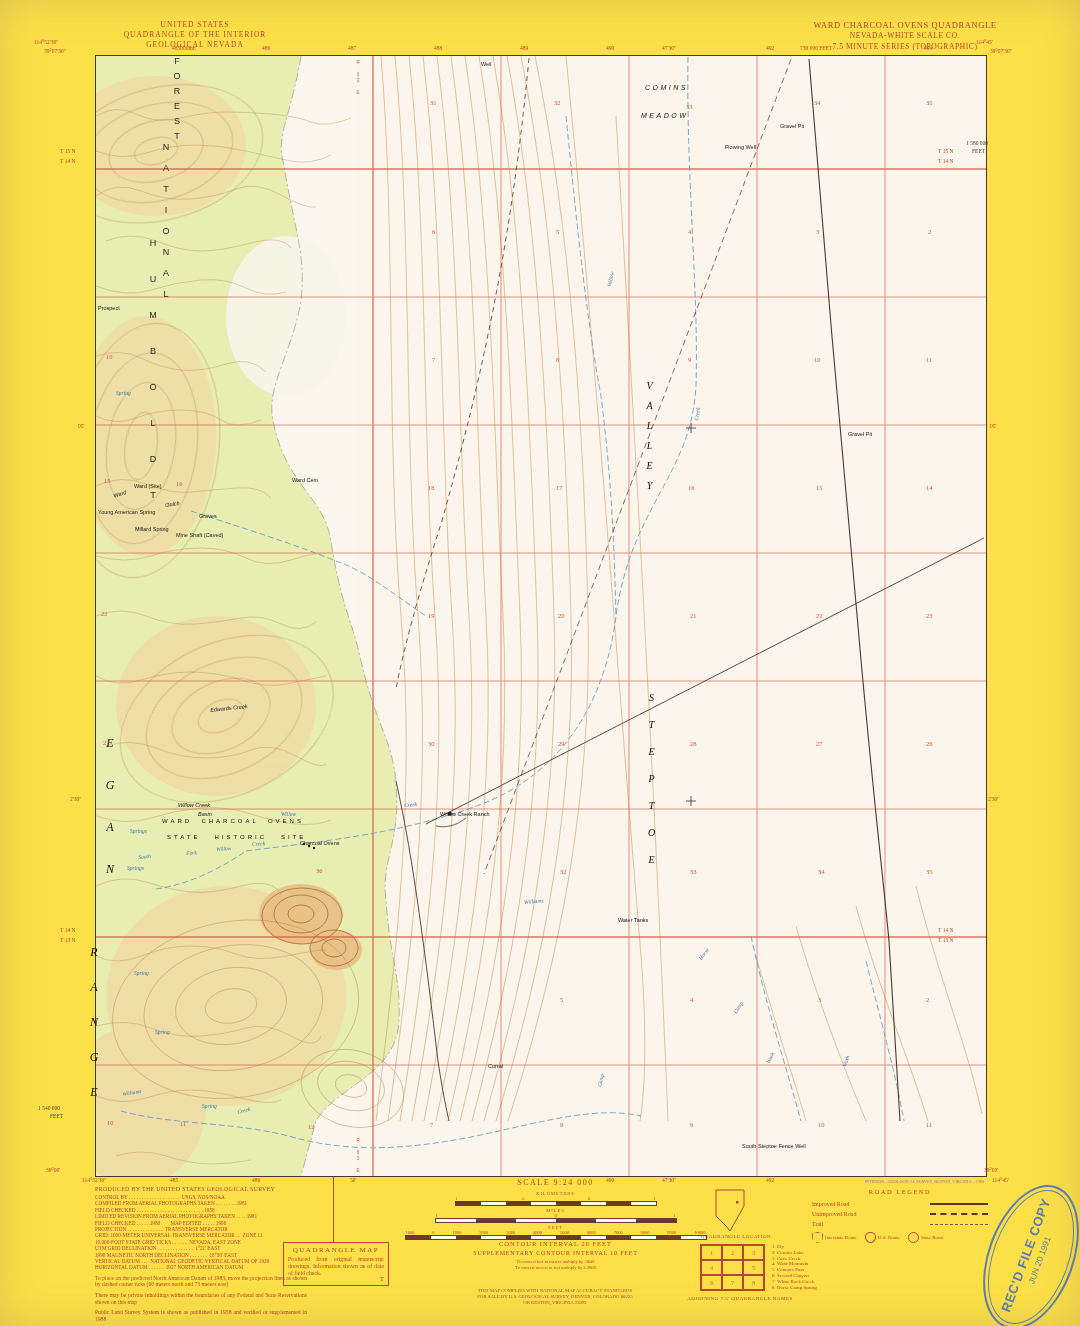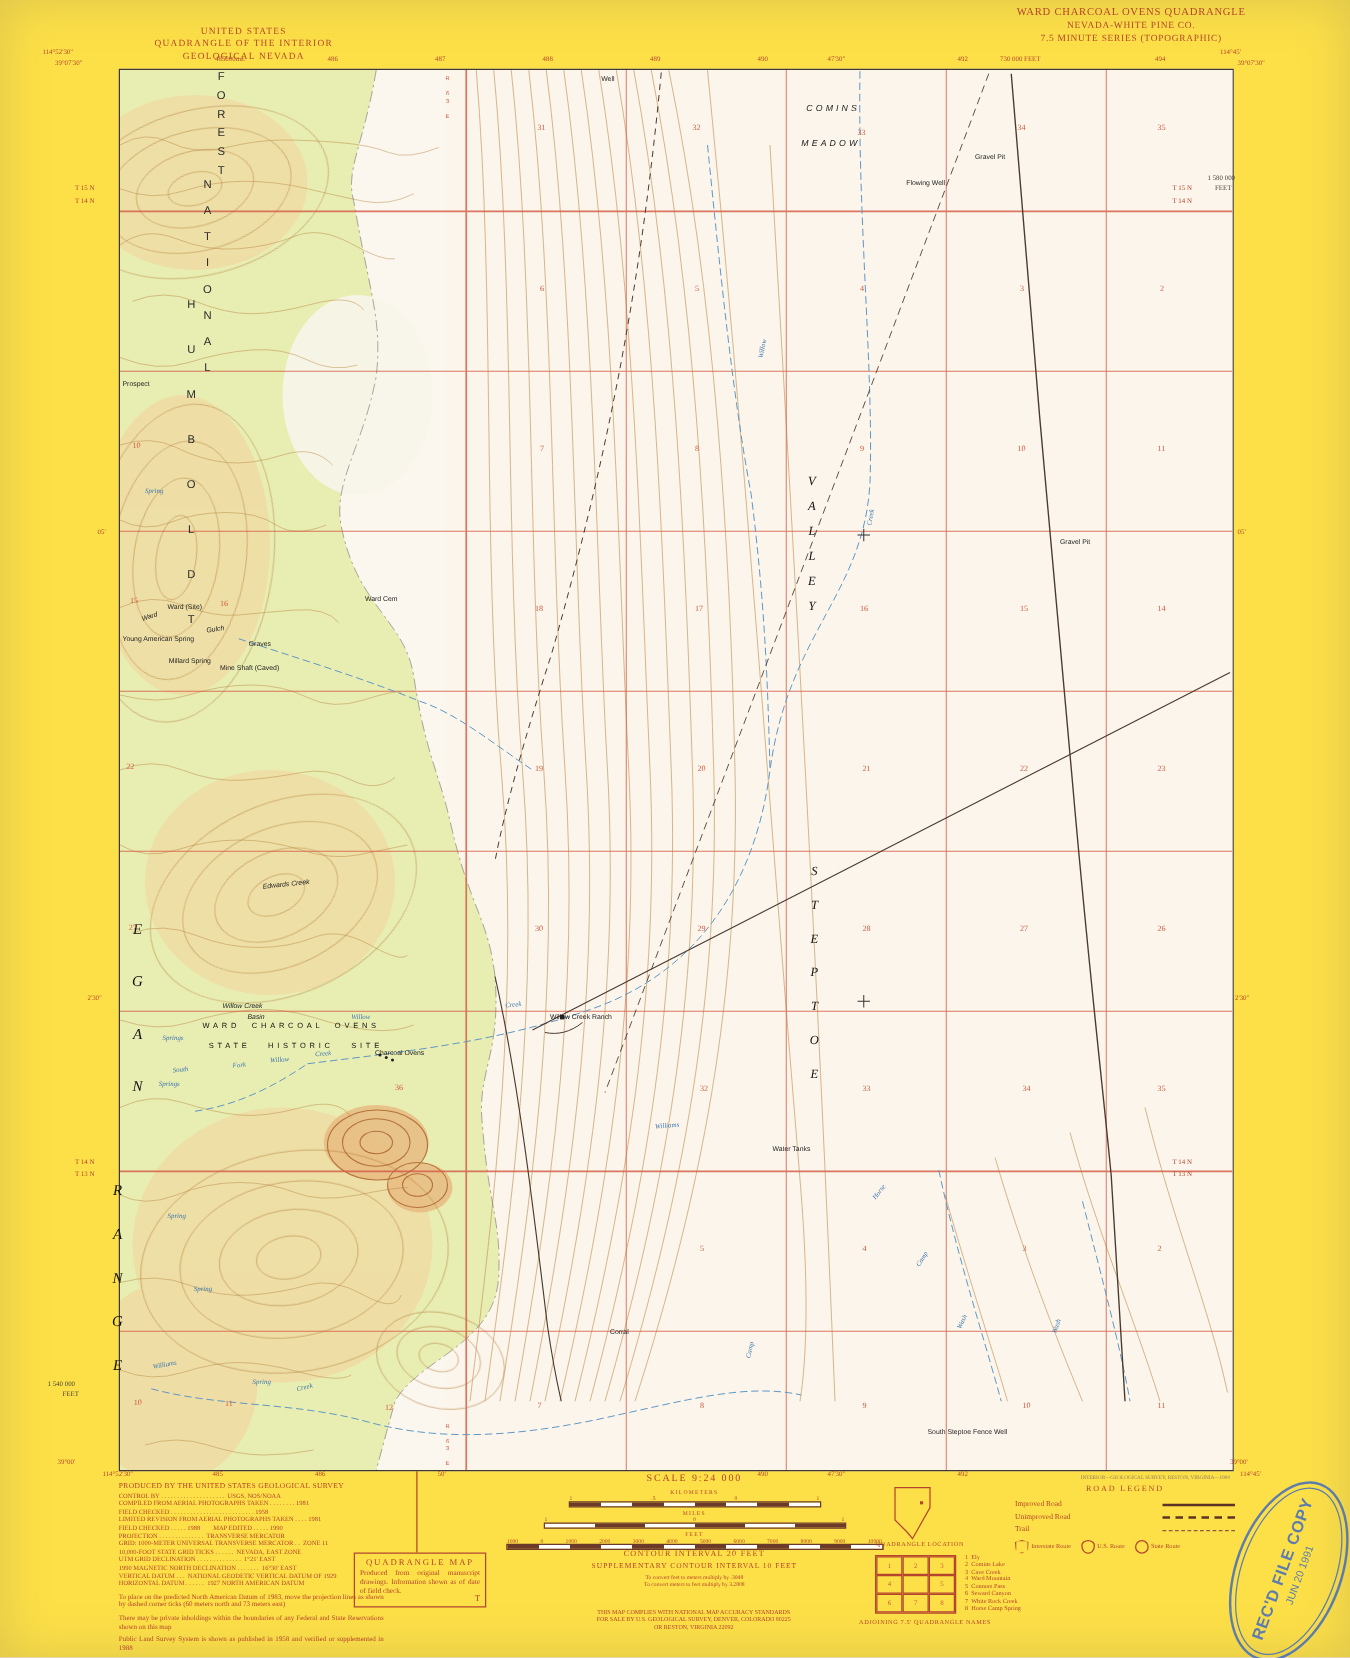--- a/index.html
+++ b/index.html
@@ -17,21 +17,21 @@
   .lbl-range{font-size:12px;font-style:italic;font-family:"Liberation Serif",serif;color:#111;letter-spacing:28px;}
   .lbl-nf{font-size:9px;color:#2a2a2a;letter-spacing:5px;}
   .lbl-site{font-size:6px;letter-spacing:3px;color:#111;}
   .lbl-s{font-size:5.5px;color:#222;}
   .lbl-si{font-size:5.5px;font-style:italic;color:#222;}
   .lbl-b{font-size:5.5px;font-style:italic;color:#3d77ad;font-family:"Liberation Serif",serif;}
   .lbl-sec{font-size:6.5px;color:#cf5b40;font-family:"Liberation Serif",serif;}
   .lbl-r{font-size:4.5px;color:#cf5b40;letter-spacing:1px;}
   .hdr{position:absolute;text-align:center;color:#b5452c;line-height:1.35;}
   .hdr-left{left:80px;top:20px;width:230px;font-size:7.5px;letter-spacing:1px;}
-  .hdr-right{left:740px;top:4px;width:330px;font-size:7.5px;letter-spacing:.6px;}
+  .hdr-right{left:740px;top:20px;width:330px;font-size:7.5px;letter-spacing:.6px;}
   .hdr-right .big{font-size:8.5px;}
   .map{position:absolute;left:95px;top:55px;width:890px;height:1120px;border:1px solid #41392f;background:#fbf7ef;}
   .map svg{display:block;}
   .credits{position:absolute;left:95px;top:1186px;width:212px;color:#b5452c;}
   .credits .ct{font-size:6px;letter-spacing:.3px;margin-bottom:2px;}
   .credit-line{font-size:5.2px;line-height:6.4px;white-space:pre;overflow:hidden;}
   .credit-para{font-size:5.6px;line-height:6.6px;margin-top:4px;text-align:justify;}
   .provbox{position:absolute;left:283px;top:1242px;width:96px;border:1.2px solid #b5452c;color:#b5452c;
            padding:3px 4px 9px 4px;background:transparent;}
   .provbox .pt{font-size:7px;letter-spacing:1.5px;text-align:center;margin-bottom:2px;}
@@ -94,21 +94,21 @@
 
 <div class="page">
 
   <div class="hdr hdr-left">
     <div>UNITED STATES</div>
     <div>QUADRANGLE OF THE INTERIOR</div>
     <div>GEOLOGICAL NEVADA</div>
   </div>
   <div class="hdr hdr-right">
     <div class="big">WARD CHARCOAL OVENS QUADRANGLE</div>
-    <div>NEVADA-WHITE PINE CO.</div>
+    <div>NEVADA-WHITE SCALE CO.</div>
     <div>7.5 MINUTE SERIES (TOPOGRAPHIC)</div>
   </div>
 
   <div class="map">
     <svg viewBox="0 0 890 1120" width="890" height="1120">
       <rect width="890" height="1120" fill="#fbf7ef"></rect>
       <rect x="260" width="630" height="1120" fill="#fdf0e6" opacity="0.35"></rect>
 
       <path d="M0,0 L205,0 C195,60 180,80 187,105 C200,180 210,200 205,245 C195,300 170,330 177,365
                C190,430 228,440 235,485 C245,550 255,560 265,605 C280,670 295,680 300,725

